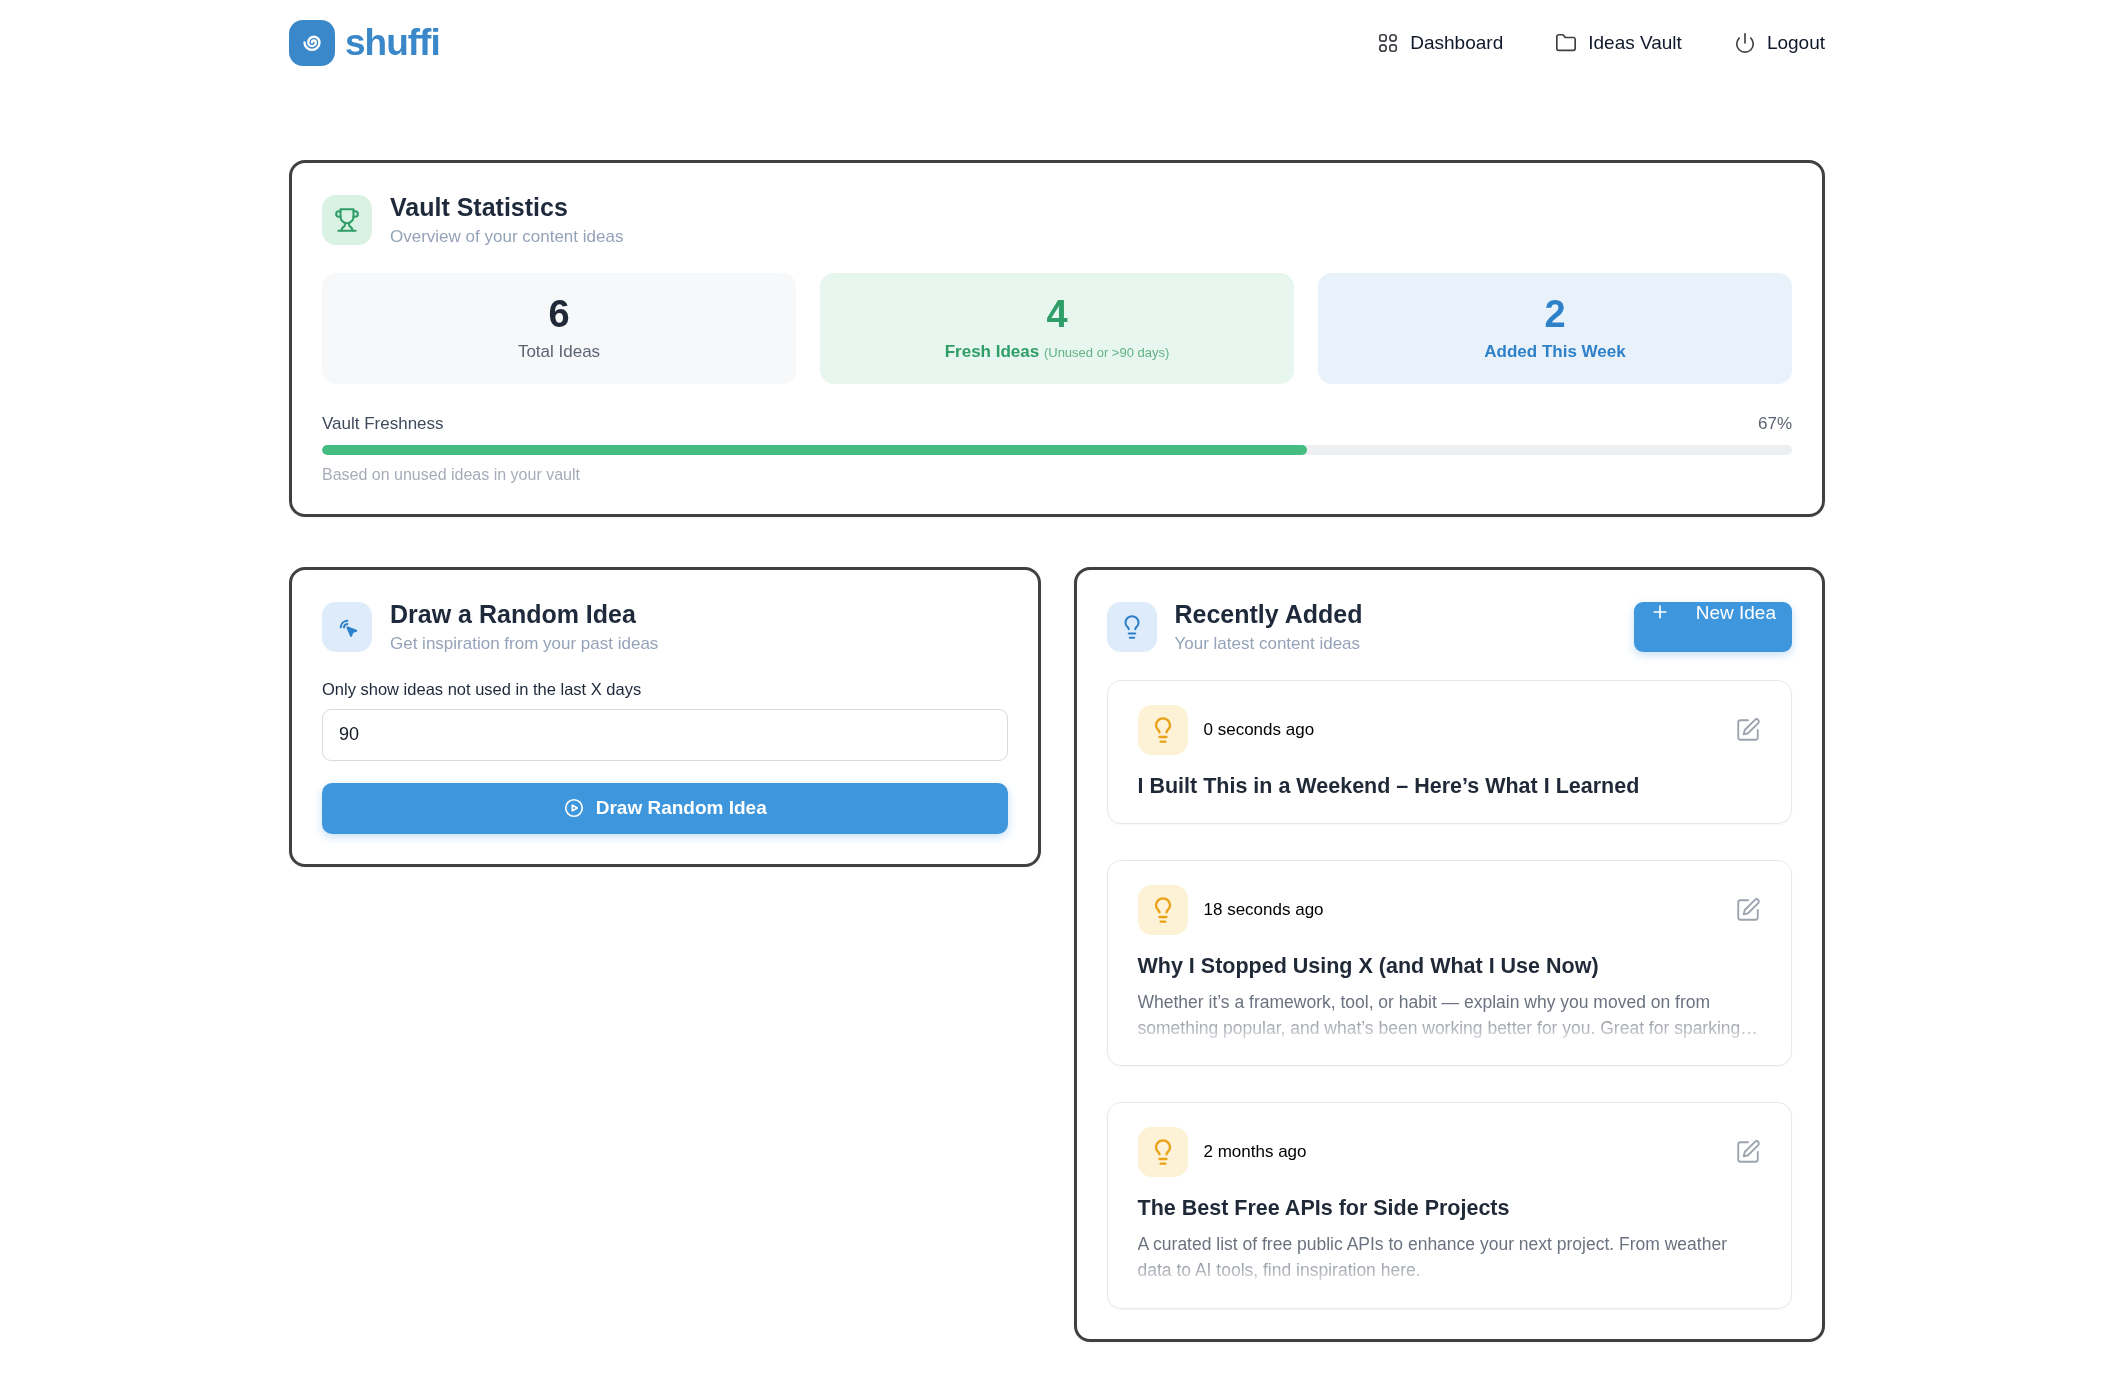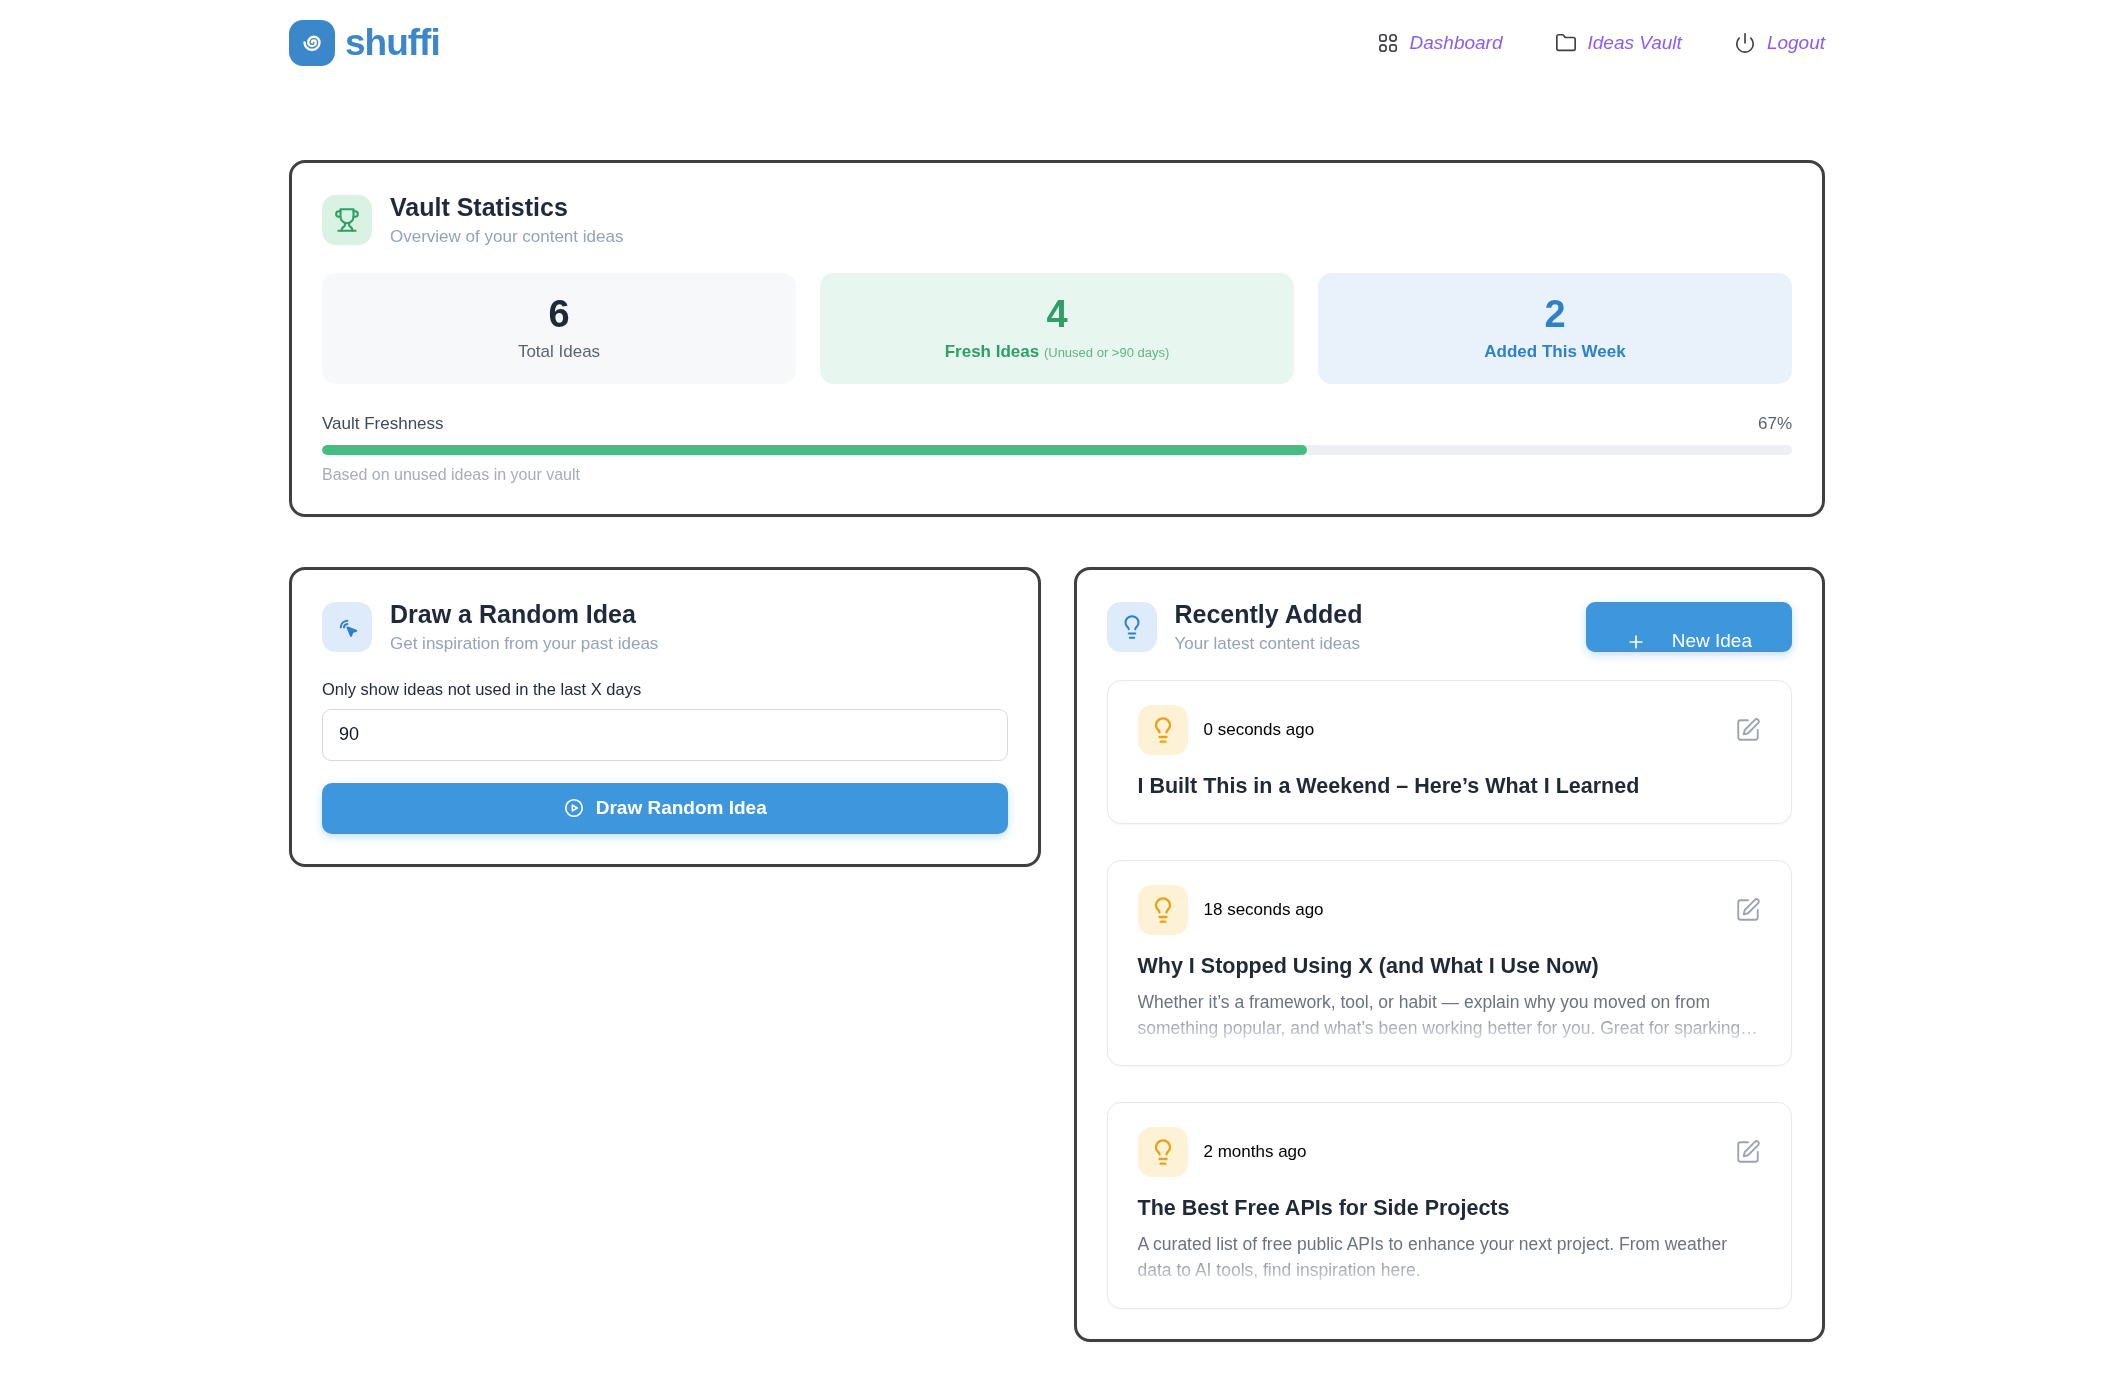--- a/index.html
+++ b/index.html
@@ -14,21 +14,21 @@
 
   
   .header { width: 1536px; margin: 0 auto; padding: 20px 0; height: 86px;
     display: flex; align-items: center; justify-content: space-between; }
   .logo { display: flex; align-items: center; gap: 10px; cursor: pointer; }
   .logo-badge { width: 46px; height: 46px; border-radius: 14px; background: #3a87c9;
     display: flex; align-items: center; justify-content: center; }
   .logo-text { font-size: 37px; font-weight: 800; color: #3a87c9; letter-spacing: -1px; }
   .nav { display: flex; align-items: center; gap: 52px; }
   .nav-item { display: flex; align-items: center; gap: 11px; font-size: 19px;
-    color: #8b5cf6; cursor: pointer; font-style: italic; }
+    color: #0f172a; cursor: pointer; }
 
   
   .main { width: 1536px; margin: 74px auto 0; }
   .card { background: #fff; border: 3px solid #404040; border-radius: 16px;
     box-shadow: 0 1px 3px rgba(20,30,60,.05); padding: 30px; }
   .card-head { display: flex; align-items: center; gap: 18px; }
   .icon-badge { width: 50px; height: 50px; border-radius: 14px; flex: 0 0 auto;
     display: flex; align-items: center; justify-content: center; }
   .badge-green { background: #d9f2e3; }
   .badge-blue { background: #ddebfb; }
@@ -70,24 +70,24 @@
     border-radius: 9px; padding: 12px 16px; font-size: 18px; color: #111827;
     font-family: "Liberation Sans", sans-serif; outline: none; }
   .draw-btn { margin-top: 22px; width: 100%; height: 51px; border: none; cursor: pointer;
     background: #3e96dd; color: #fff; font-size: 19px; font-weight: 600;
     font-family: "Liberation Sans", sans-serif; border-radius: 10px;
     display: flex; align-items: center; justify-content: center; gap: 11px;
     box-shadow: 0 3px 8px rgba(62,150,221,.30); }
 
   
   .recent-head { display: flex; align-items: center; justify-content: space-between; }
-  .new-btn { height: 50px; padding: 0 40px; border: none; cursor: pointer;
+  .new-btn { height: 50px; padding: 0 16px; border: none; cursor: pointer;
     background: #3e96dd; color: #fff; font-size: 19px; font-weight: 500;
     font-family: "Liberation Sans", sans-serif; border-radius: 9px;
-    display: flex; align-items: flex-end; gap: 26px;
+    display: flex; align-items: flex-start; gap: 26px;
     box-shadow: 0 3px 8px rgba(62,150,221,.30); }
   .ideas { margin-top: 26px; display: flex; flex-direction: column; gap: 36px; }
   .idea-card { border: 1px solid #e7e8ec; border-radius: 14px; padding: 24px 30px;
     box-shadow: 0 1px 2px rgba(20,30,60,.04); }
   .idea-top { display: flex; align-items: center; }
   .idea-time { font-size: 17px; color: #000000; margin-left: 16px; flex: 1; }
   .edit-btn { background: none; border: none; cursor: pointer; padding: 0; }
   .idea-title { margin-top: 19px; font-size: 21.5px; font-weight: 700; color: #1f2937; }
   .idea-desc { margin-top: 10px; font-size: 17.5px; color: #6b7280; line-height: 1.5;
     display: -webkit-box; -webkit-line-clamp: 2; -webkit-box-orient: vertical; overflow: hidden;

